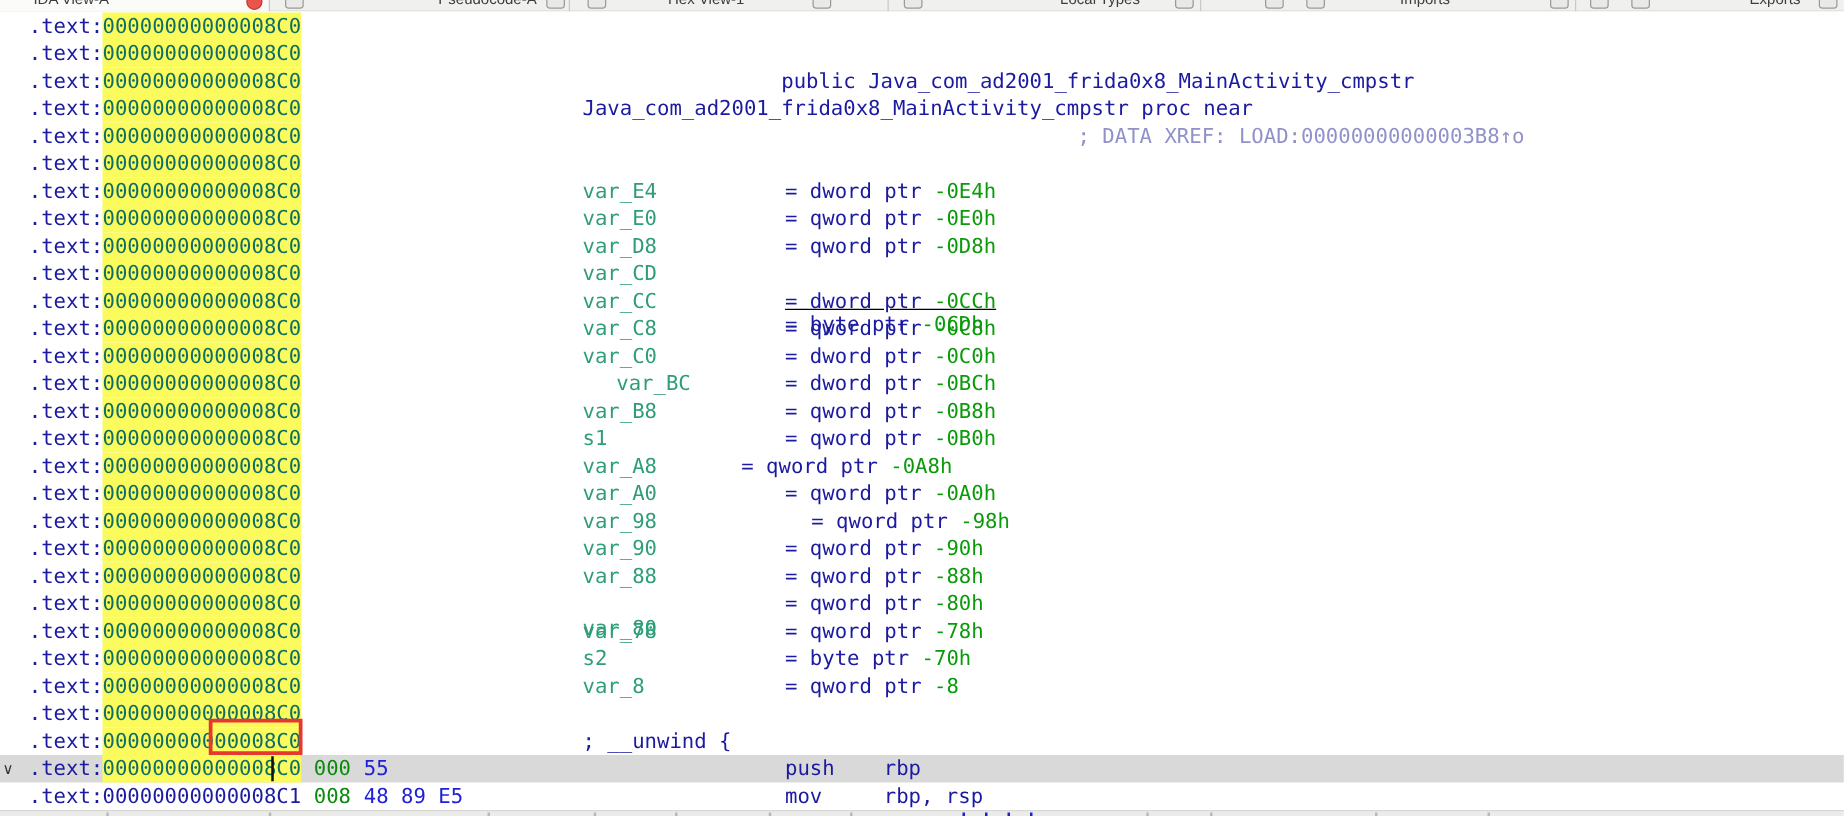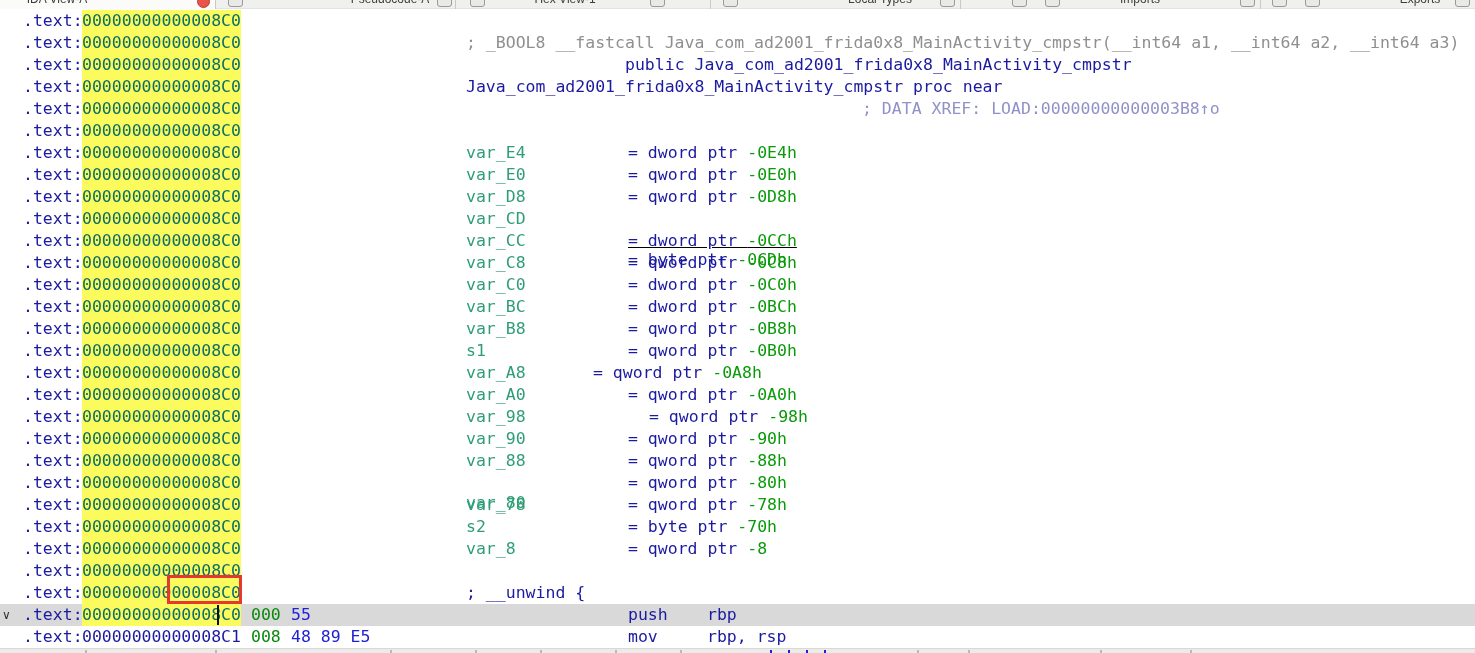--- a/index.html
+++ b/index.html
@@ -84,33 +84,33 @@
     <div class="mini-icon" style="left: 1012px;"></div>
     <div class="mini-icon" style="left: 1045px;"></div>
     <div class="mini-icon" style="left: 1240px;"></div>
     <div class="mini-icon" style="left: 1272px;"></div>
     <div class="mini-icon" style="left: 1305px;"></div>
     <div class="mini-icon" style="left: 1455px;"></div>
   </div>
 
 <div id="view">
     <div class="row"><span class="prefix">.text:</span><span class="addr hl">00000000000008C0</span></div>
-    <div class="row"><span class="prefix">.text:</span><span class="addr hl">00000000000008C0</span><span class="seg" style="left: 466px;"><span class="c-cmt">; _BOOL8 __fastcall Java_com_ad2001_frida0x8_MainActivity_cmpstr(__int64 a1, __int64 a2, __int64 a3)</span></span></div>
+    <div class="row"><span class="prefix">.text:</span><span class="addr hl">00000000000008C0</span></div>
     <div class="row"><span class="prefix">.text:</span><span class="addr hl">00000000000008C0</span><span class="seg" style="left: 625px;"><span class="c-code">public Java_com_ad2001_frida0x8_MainActivity_cmpstr</span></span></div>
     <div class="row"><span class="prefix">.text:</span><span class="addr hl">00000000000008C0</span><span class="seg" style="left: 466px;"><span class="c-code">Java_com_ad2001_frida0x8_MainActivity_cmpstr proc near</span></span></div>
     <div class="row"><span class="prefix">.text:</span><span class="addr hl">00000000000008C0</span><span class="seg" style="left: 862px;"><span class="c-xref">; DATA XREF: LOAD:00000000000003B8↑o</span></span></div>
     <div class="row"><span class="prefix">.text:</span><span class="addr hl">00000000000008C0</span></div>
     <div class="row"><span class="prefix">.text:</span><span class="addr hl">00000000000008C0</span><span class="seg" style="left: 466px;"><span class="c-lvar">var_E4</span></span><span class="seg" style="left: 628px;"><span class="c-code">= dword ptr </span><span class="c-num">-0E4h</span></span></div>
     <div class="row"><span class="prefix">.text:</span><span class="addr hl">00000000000008C0</span><span class="seg" style="left: 466px;"><span class="c-lvar">var_E0</span></span><span class="seg" style="left: 628px; text-align: center;"><span class="c-code">= qword ptr </span><span class="c-num">-0E0h</span></span></div>
     <div class="row"><span class="prefix">.text:</span><span class="addr hl">00000000000008C0</span><span class="seg" style="left: 466px;"><span class="c-lvar">var_D8</span></span><span class="seg" style="left: 628px;"><span class="c-code">= qword ptr </span><span class="c-num">-0D8h</span></span></div>
     <div class="row"><span class="prefix">.text:</span><span class="addr hl">00000000000008C0</span><span class="seg" style="left: 466px;"><span class="c-lvar">var_CD</span></span><span class="seg" style="left: 628px; margin-top: 41px;"><span class="c-code">= byte ptr </span><span class="c-num">-0CDh</span></span></div>
     <div class="row"><span class="prefix">.text:</span><span class="addr hl">00000000000008C0</span><span class="seg" style="left: 466px;"><span class="c-lvar">var_CC</span></span><span class="seg" style="left: 628px; text-decoration: underline;"><span class="c-code">= dword ptr </span><span class="c-num">-0CCh</span></span></div>
     <div class="row"><span class="prefix">.text:</span><span class="addr hl">00000000000008C0</span><span class="seg" style="left: 466px;"><span class="c-lvar">var_C8</span></span><span class="seg" style="left: 628px;"><span class="c-code">= qword ptr </span><span class="c-num">-0C8h</span></span></div>
     <div class="row"><span class="prefix">.text:</span><span class="addr hl">00000000000008C0</span><span class="seg" style="left: 466px;"><span class="c-lvar">var_C0</span></span><span class="seg" style="left: 628px;"><span class="c-code">= dword ptr </span><span class="c-num">-0C0h</span></span></div>
-    <div class="row"><span class="prefix">.text:</span><span class="addr hl">00000000000008C0</span><span class="seg" style="left: 466px; text-align: right;"><span class="c-lvar">var_BC</span></span><span class="seg" style="left: 628px;"><span class="c-code">= dword ptr </span><span class="c-num">-0BCh</span></span></div>
+    <div class="row"><span class="prefix">.text:</span><span class="addr hl">00000000000008C0</span><span class="seg" style="left: 493px; text-align: right;"><span class="c-lvar">var_BC</span></span><span class="seg" style="left: 628px;"><span class="c-code">= dword ptr </span><span class="c-num">-0BCh</span></span></div>
     <div class="row"><span class="prefix">.text:</span><span class="addr hl">00000000000008C0</span><span class="seg" style="left: 466px;"><span class="c-lvar">var_B8</span></span><span class="seg" style="left: 628px;"><span class="c-code">= qword ptr </span><span class="c-num">-0B8h</span></span></div>
     <div class="row"><span class="prefix">.text:</span><span class="addr hl">00000000000008C0</span><span class="seg" style="left: 466px;"><span class="c-lvar">s1</span></span><span class="seg" style="left: 628px;"><span class="c-code">= qword ptr </span><span class="c-num">-0B0h</span></span></div>
     <div class="row"><span class="prefix">.text:</span><span class="addr hl">00000000000008C0</span><span class="seg" style="left: 466px;"><span class="c-lvar">var_A8</span></span><span class="seg" style="left: 593px;"><span class="c-code">= qword ptr </span><span class="c-num">-0A8h</span></span></div>
     <div class="row"><span class="prefix">.text:</span><span class="addr hl">00000000000008C0</span><span class="seg" style="left: 466px;"><span class="c-lvar">var_A0</span></span><span class="seg" style="left: 628px;"><span class="c-code">= qword ptr </span><span class="c-num">-0A0h</span></span></div>
     <div class="row"><span class="prefix">.text:</span><span class="addr hl">00000000000008C0</span><span class="seg" style="left: 466px;"><span class="c-lvar">var_98</span></span><span class="seg" style="left: 628px; margin-left: 21px;"><span class="c-code">= qword ptr </span><span class="c-num">-98h</span></span></div>
     <div class="row"><span class="prefix">.text:</span><span class="addr hl">00000000000008C0</span><span class="seg" style="left: 466px;"><span class="c-lvar">var_90</span></span><span class="seg" style="left: 628px;"><span class="c-code">= qword ptr </span><span class="c-num">-90h</span></span></div>
     <div class="row"><span class="prefix">.text:</span><span class="addr hl">00000000000008C0</span><span class="seg" style="left: 466px;"><span class="c-lvar">var_88</span></span><span class="seg" style="left: 628px;"><span class="c-code">= qword ptr </span><span class="c-num">-88h</span></span></div>
     <div class="row"><span class="prefix">.text:</span><span class="addr hl">00000000000008C0</span><span class="seg" style="left: 466px; margin-top: 20px;"><span class="c-lvar">var_80</span></span><span class="seg" style="left: 628px;"><span class="c-code">= qword ptr </span><span class="c-num">-80h</span></span></div>
     <div class="row"><span class="prefix">.text:</span><span class="addr hl">00000000000008C0</span><span class="seg" style="left: 466px;"><span class="c-lvar">var_78</span></span><span class="seg" style="left: 628px;"><span class="c-code">= qword ptr </span><span class="c-num">-78h</span></span></div>
     <div class="row"><span class="prefix">.text:</span><span class="addr hl">00000000000008C0</span><span class="seg" style="left: 466px;"><span class="c-lvar">s2</span></span><span class="seg" style="left: 628px;"><span class="c-code">= byte ptr </span><span class="c-num">-70h</span></span></div>

